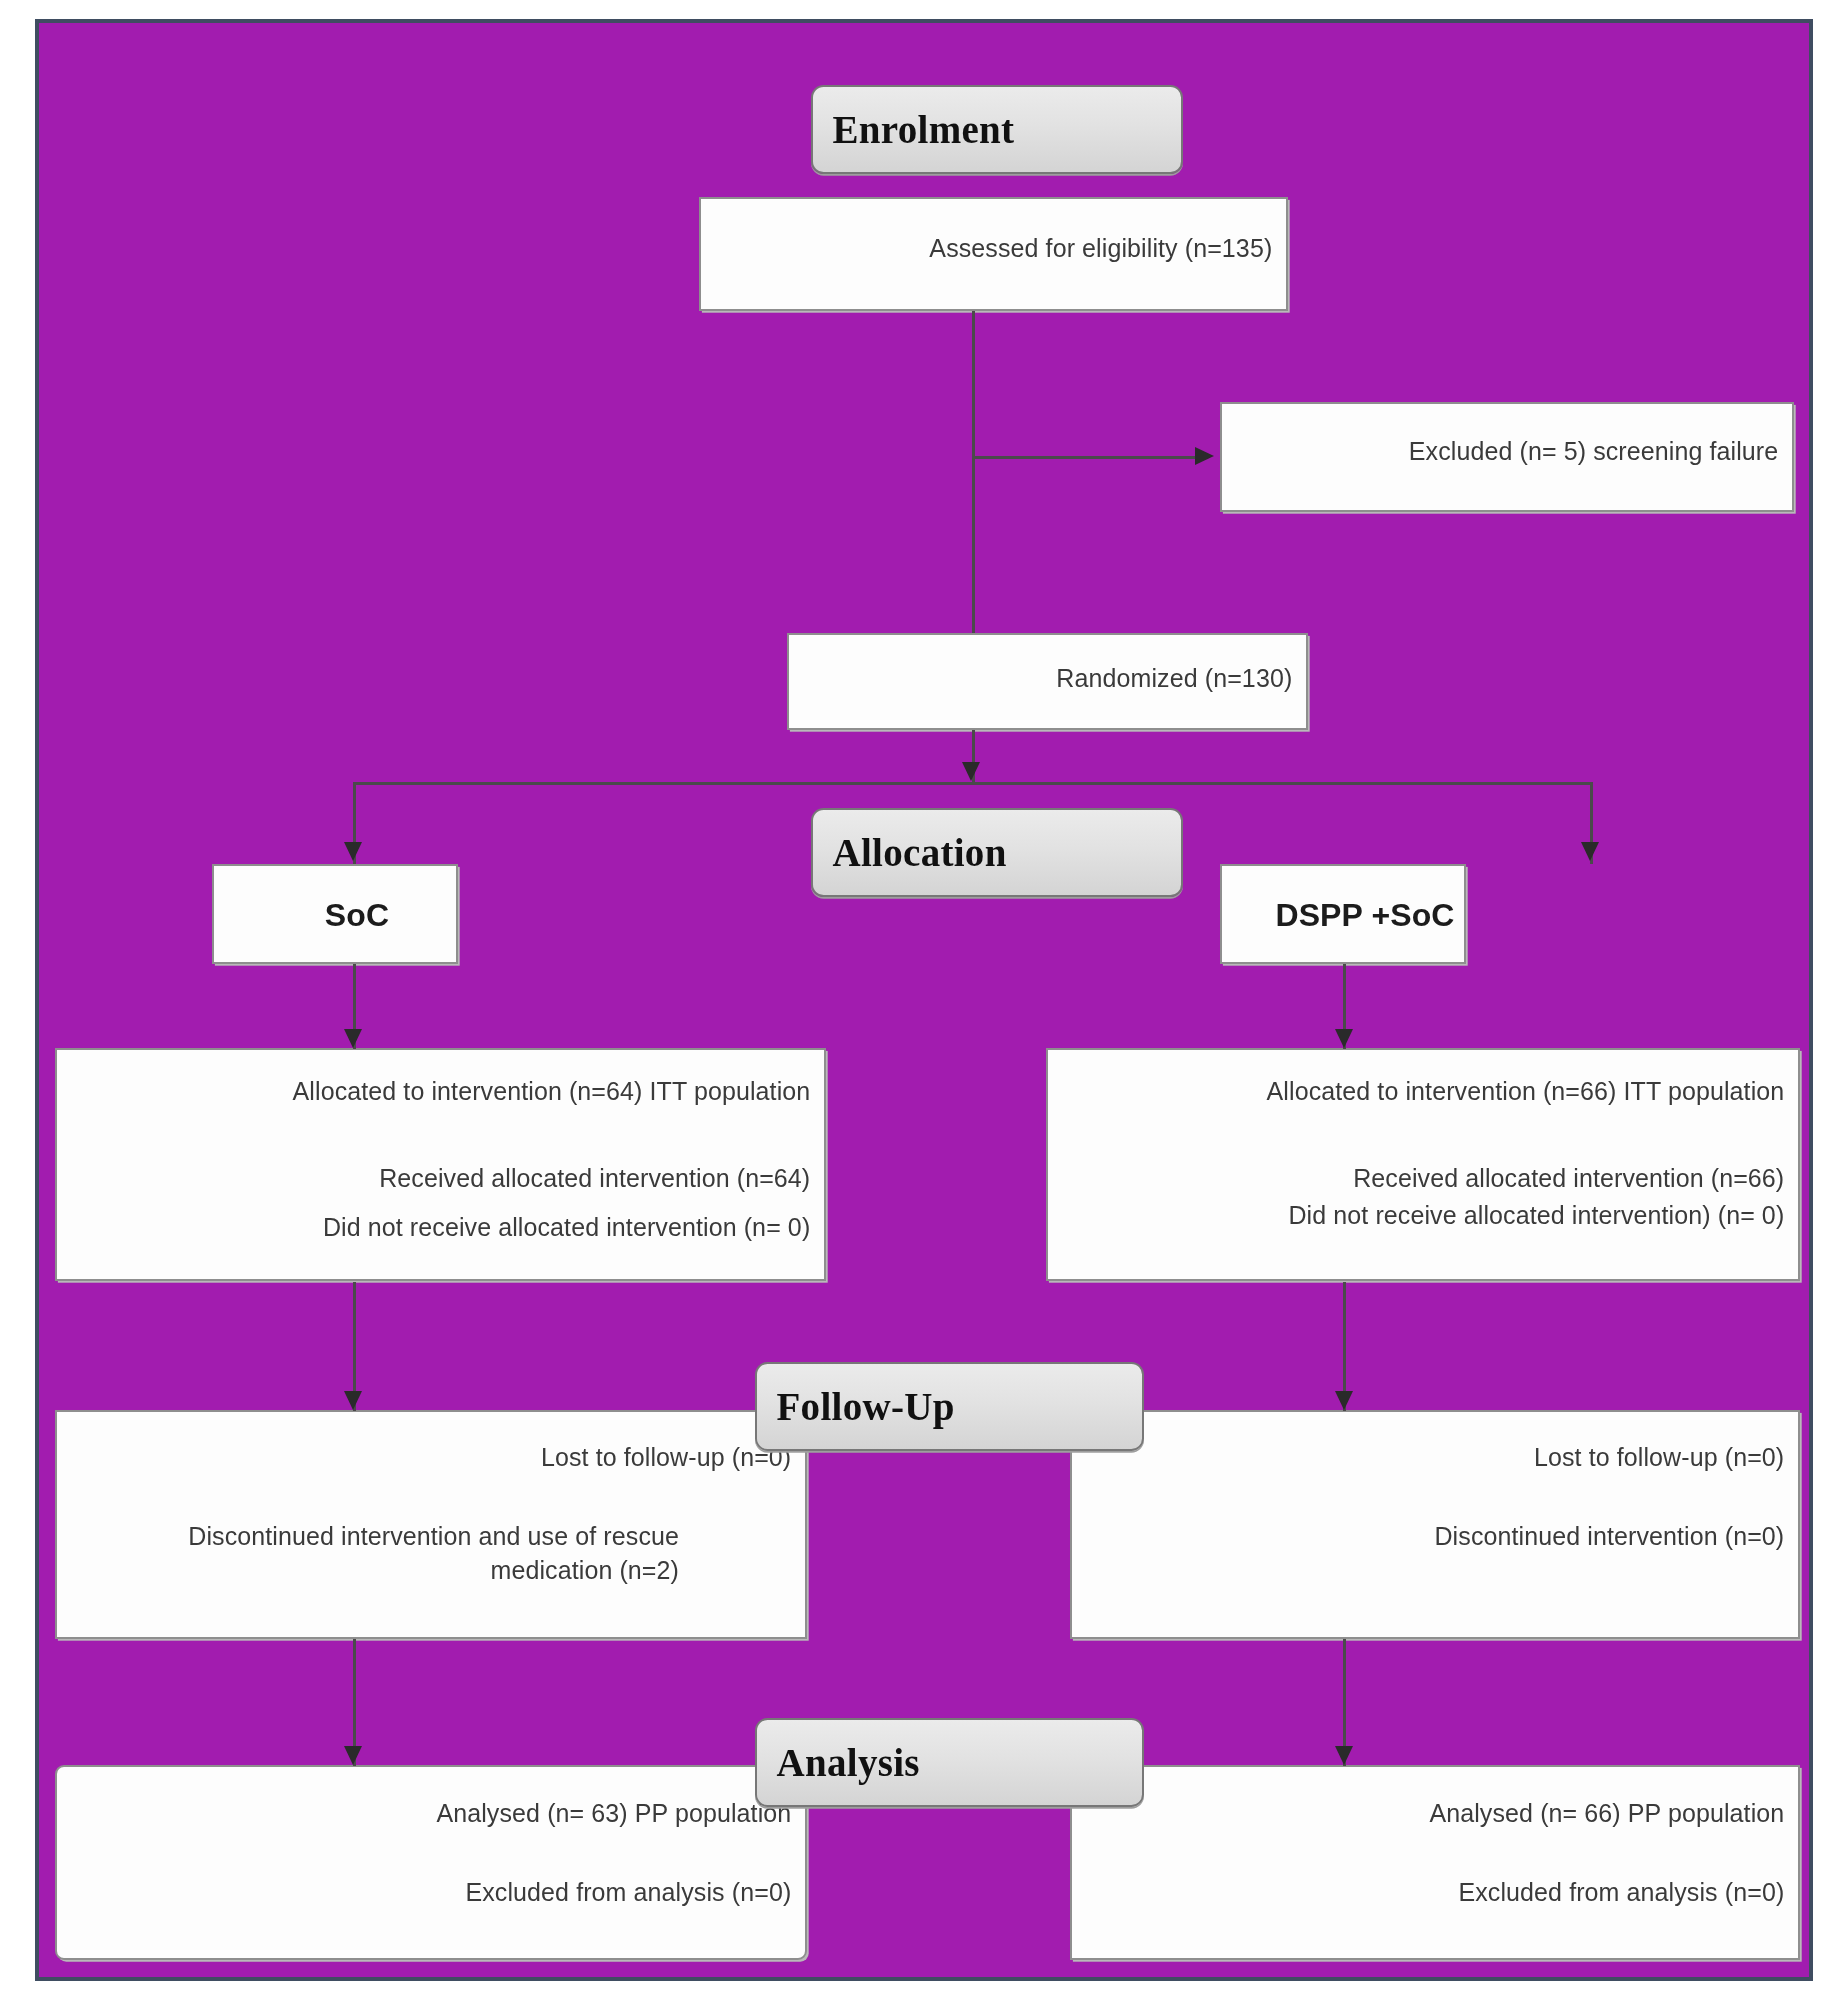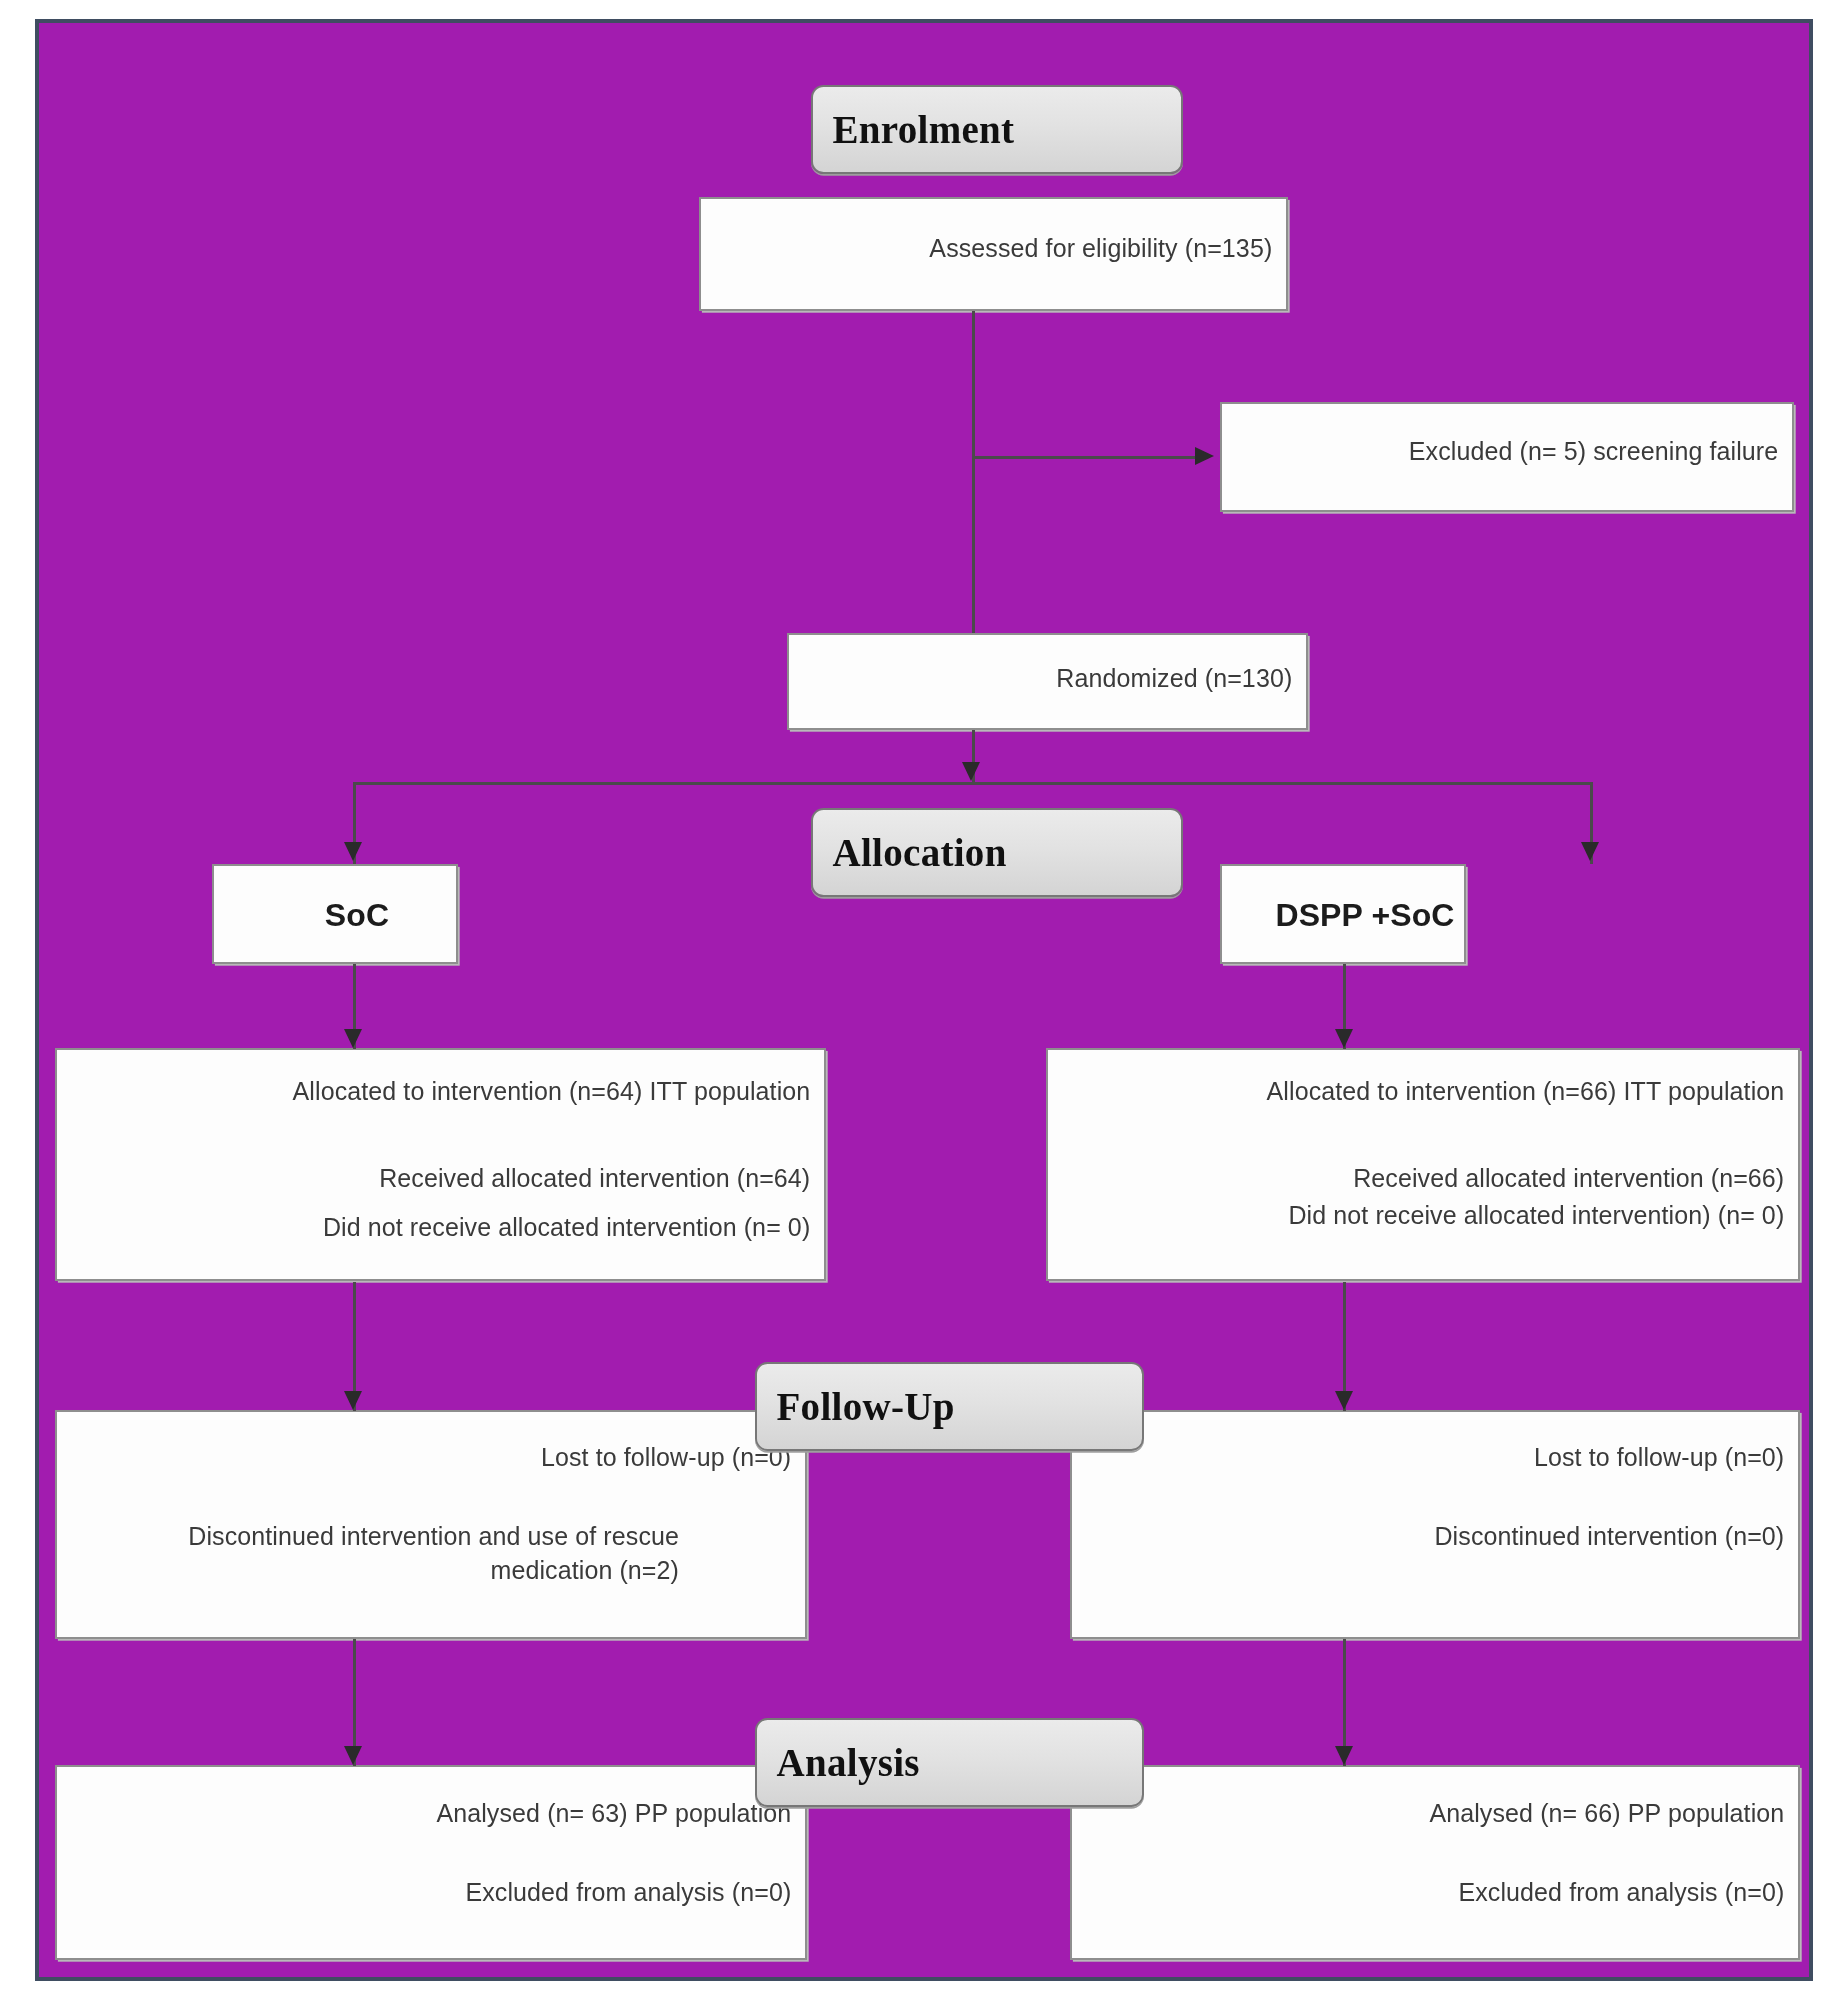--- a/index.html
+++ b/index.html
@@ -199,21 +199,21 @@
 
     <div class="vline" style="left:314px; top:1616px; height:127px;"></div>
     <div class="arrow-down" style="left:305px; top:1723px;"></div>
     <div class="vline" style="left:1304px; top:1616px; height:127px;"></div>
     <div class="arrow-down" style="left:1296px; top:1723px;"></div>
 
     <div class="stage" style="left:716px; top:1695px; width:389px; height:89px;">
       <span>Analysis</span>
     </div>
 
-    <div class="box" style="left:16px; top:1742px; width:752px; height:195px;">
+    <div class="box" style="left:16px; top:1742px; width:752px; height:195px;border-radius:9px;">
       <div class="txt" style="top:30px;">Analysed (n= 63) PP population</div>
       <div class="txt" style="top:109px;">Excluded from analysis (n=0)</div>
     </div>
 
     <div class="box" style="left:1031px; top:1742px; width:730px; height:195px;">
       <div class="txt" style="top:30px;">Analysed (n= 66) PP population</div>
       <div class="txt" style="top:109px;">Excluded from analysis (n=0)</div>
     </div>
 
   </div>

